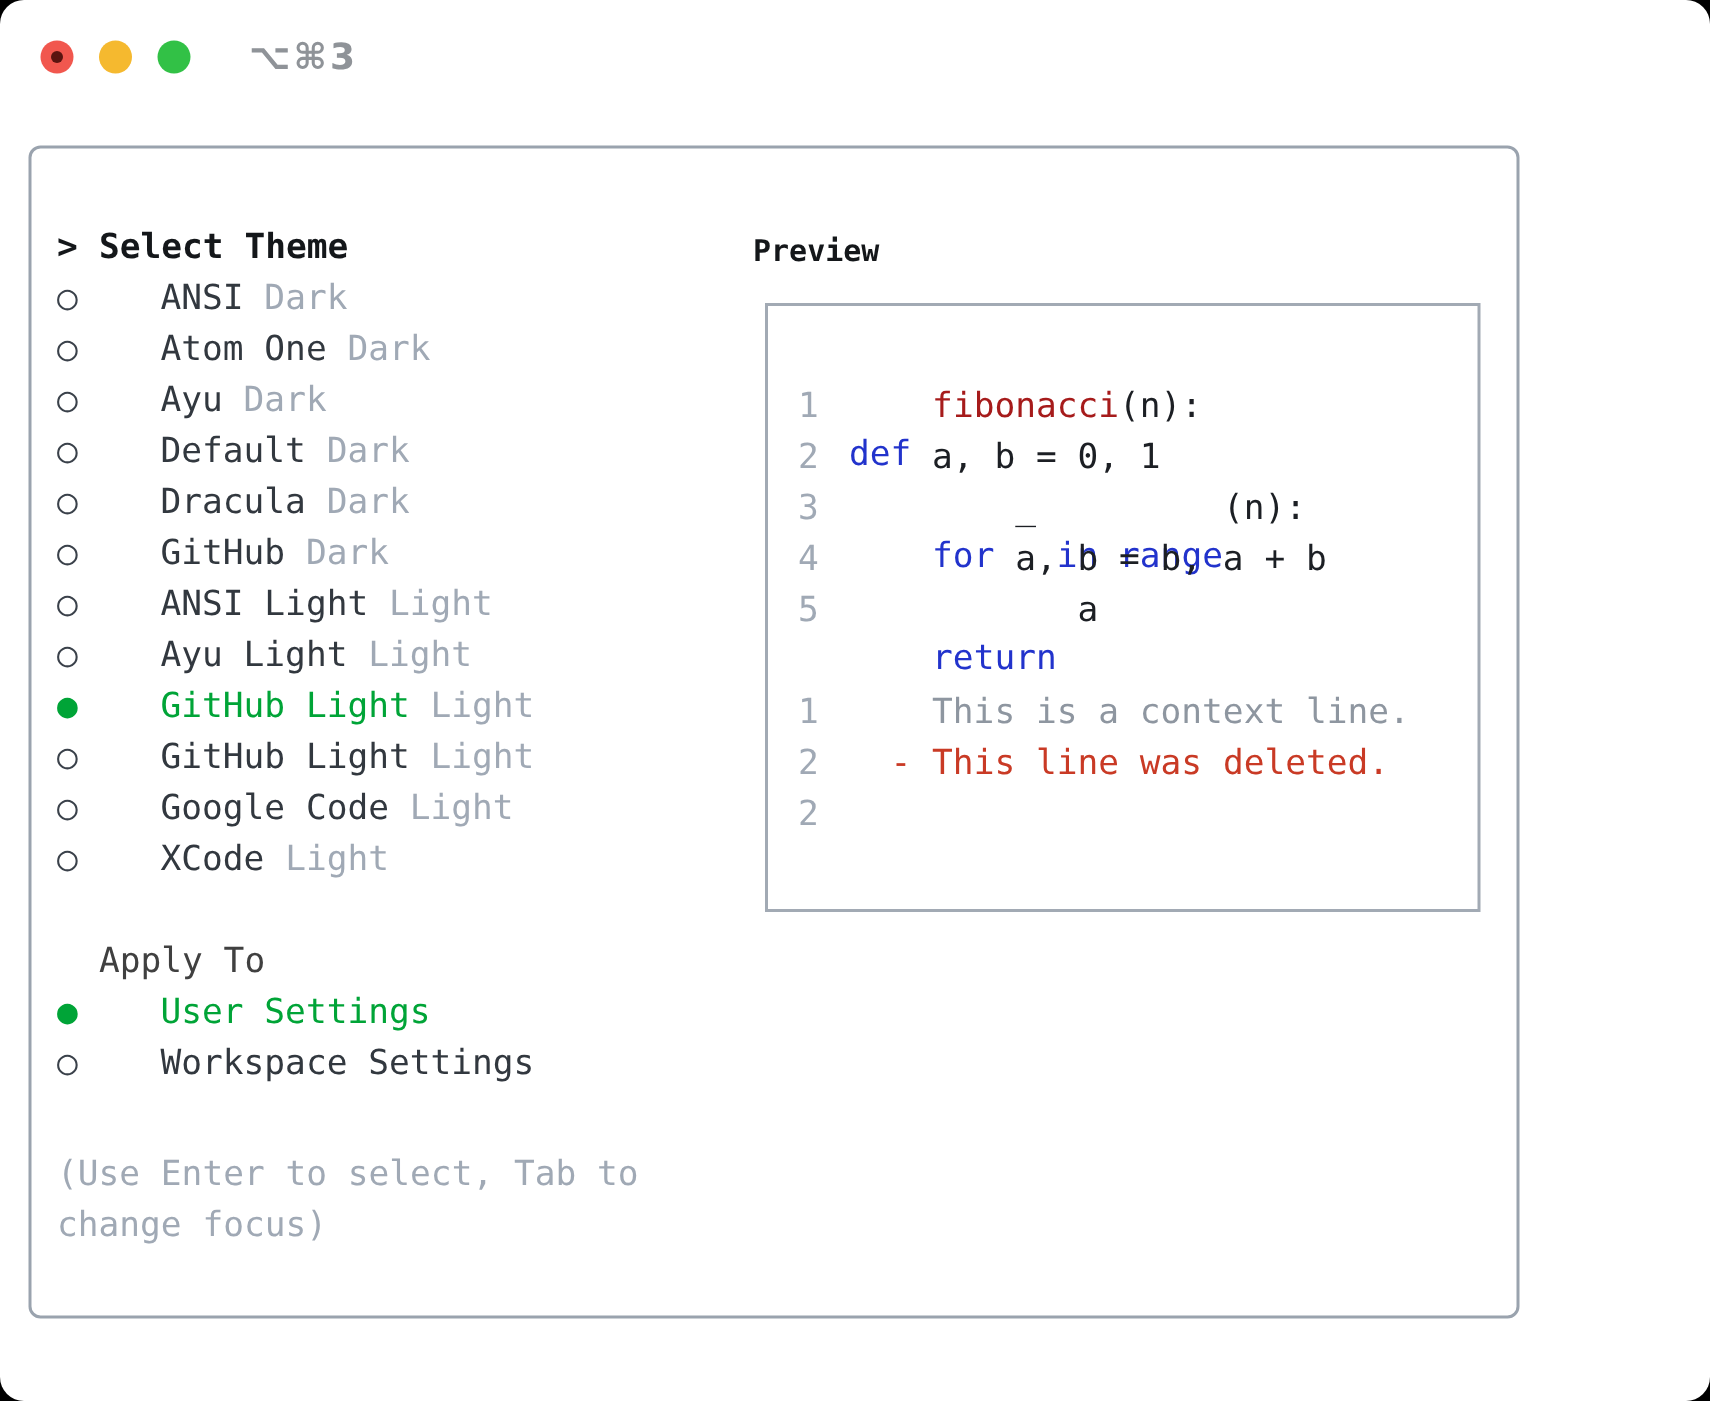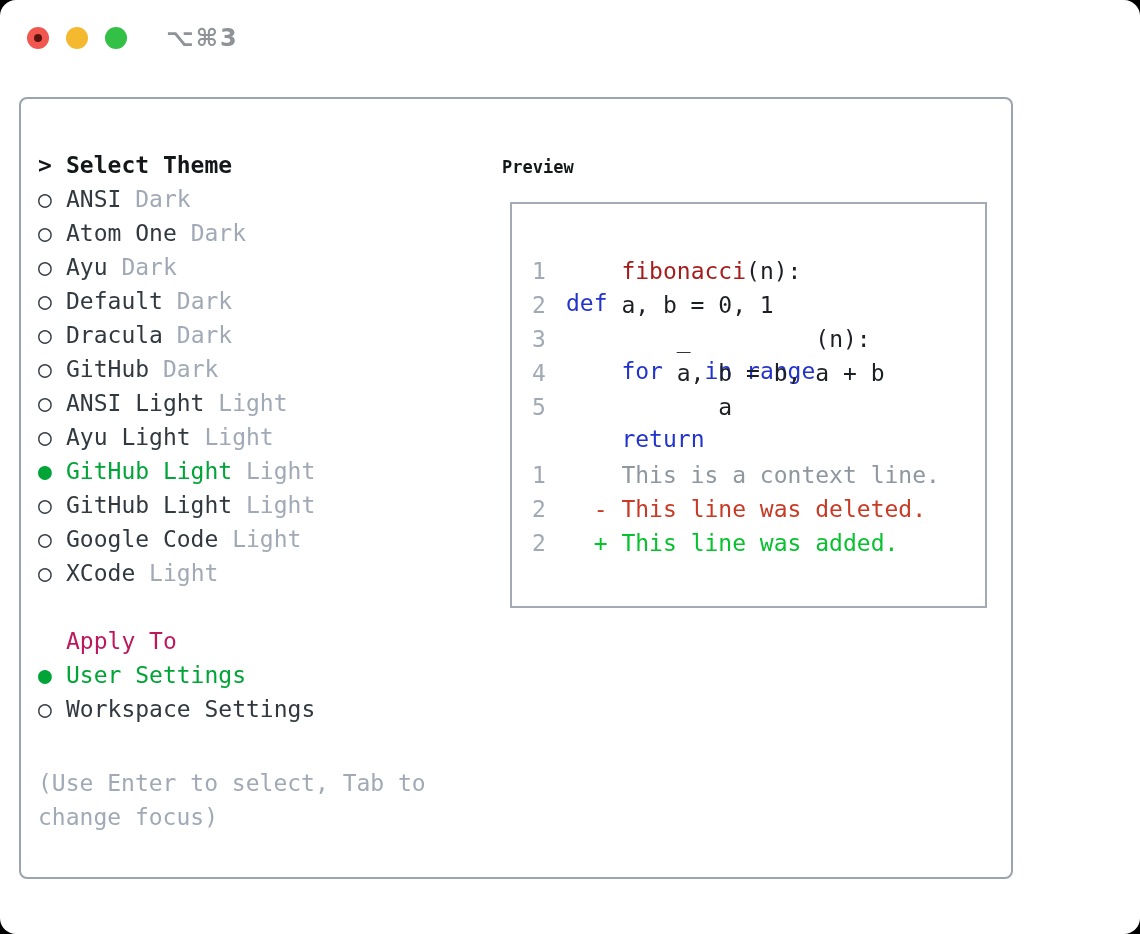--- a/index.html
+++ b/index.html
@@ -23,28 +23,28 @@
   .panel { position:absolute; left:19px; top:97px; width:990px; height:778px;
            border:2px solid var(--border-gray); border-radius:8px; background:#fff; }
   
   .left-col { position:absolute; left:17px; top:49px; width:450px;
               font-size:23px; line-height:34px; color:var(--text-dark); }
   .row { display:flex; white-space:pre; height:34px; }
   .marker { display:inline-block; width:28px; flex:0 0 28px; color:#3a414a; }
   .marker.sel { color:var(--selection-green); }
   .marker.prompt { color:#14171a; font-weight:bold; }
   .bold-label { font-weight:bold; color:#14171a;text-align:center; }
-  .item-name { color:#32383f; }
+  .item-name { color:#32383f;margin-left:41px; }
   .item-name.sel { color:var(--selection-green); }
   .variant { color:var(--muted-gray);text-align:right; }
   .apply-section { margin-top:34px; }
-  .apply-header { color:#be185d; }
+  .apply-header { color:#404040; }
   .hint { margin-top:40px; color:var(--muted-gray); white-space:pre; line-height:34px; }
   
-  .preview-label { position:absolute; left:481px; top:51px; font-size:17px;
+  .preview-label { position:absolute; left:481px; top:51px; font-size:20px;
                    line-height:34px; font-weight:bold; color:#14171a; }
   .preview-box { position:absolute; left:489px; top:103px; width:477px; height:406px;
                  border:2px solid #a2aab4; background:#fff;
                  padding:50px 0 0 20px; box-sizing:border-box; overflow:hidden; }
   .crow { display:flex; white-space:pre; height:34px; font-size:23px; line-height:34px; }
   .ln { display:inline-block; width:34px; flex:0 0 34px; color:var(--muted-gray); }
   .sp  { color:#1c1f24; }
   .kw  { color:var(--keyword-blue);margin-top:32px; }
   .fn  { color:var(--function-red); }
   .ctx { color:var(--context-gray); }
@@ -90,17 +90,17 @@
     <div class="preview-label">Preview</div>
     <div class="preview-box" id="preview-box">
         <div class="crow"><span class="ln">1</span><span class="kw">def</span><span class="sp"> </span><span class="fn">fibonacci</span><span class="sp">(n):</span></div>
         <div class="crow"><span class="ln">2</span><span class="sp">    a, b = 0, 1</span></div>
         <div class="crow"><span class="ln">3</span><span class="sp">    </span><span class="kw">for</span><span class="sp"> _ </span><span class="kw">in</span><span class="sp"> </span><span class="kw">range</span><span class="sp">(n):</span></div>
         <div class="crow"><span class="ln">4</span><span class="sp">        a, b = b, a + b</span></div>
         <div class="crow"><span class="ln">5</span><span class="sp">    </span><span class="kw">return</span><span class="sp"> a</span></div>
         <div class="crow"> </div>
         <div class="crow"><span class="ln">1</span><span class="ctx">    This is a context line.</span></div>
         <div class="crow"><span class="ln">2</span><span class="sp">  </span><span class="del">- This line was deleted.</span></div>
-        <div class="crow"><span class="ln">2</span><span class="sp">  </span><span class="add">+ This line was added.</span></div>
+        <div class="crow"><span class="ln">2</span><span class="sp">  </span></div>
       </div>
   </div>
 
 </div>
 
 </body></html>

